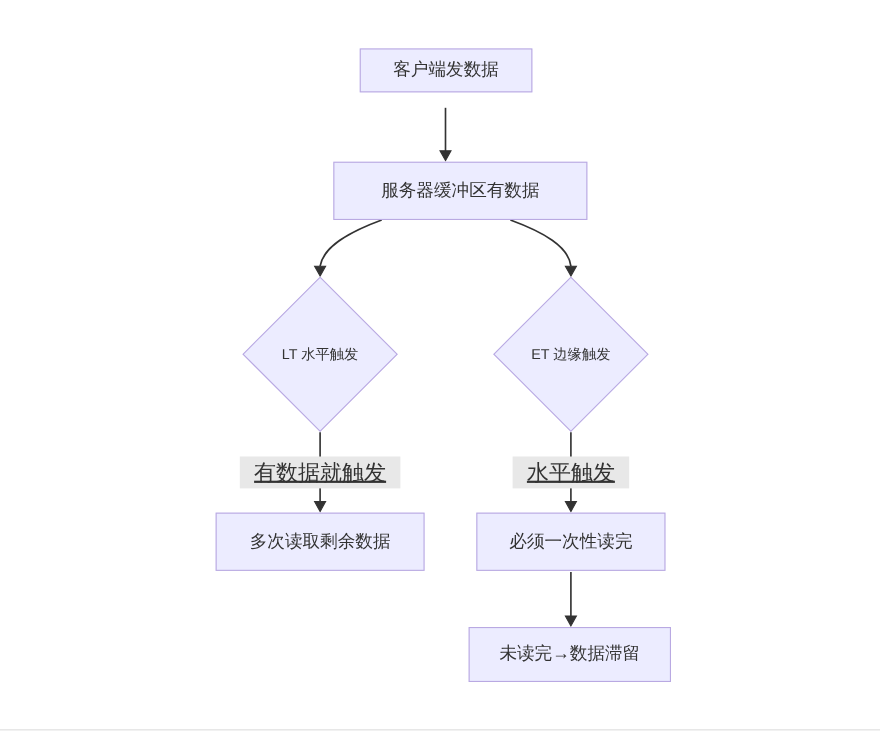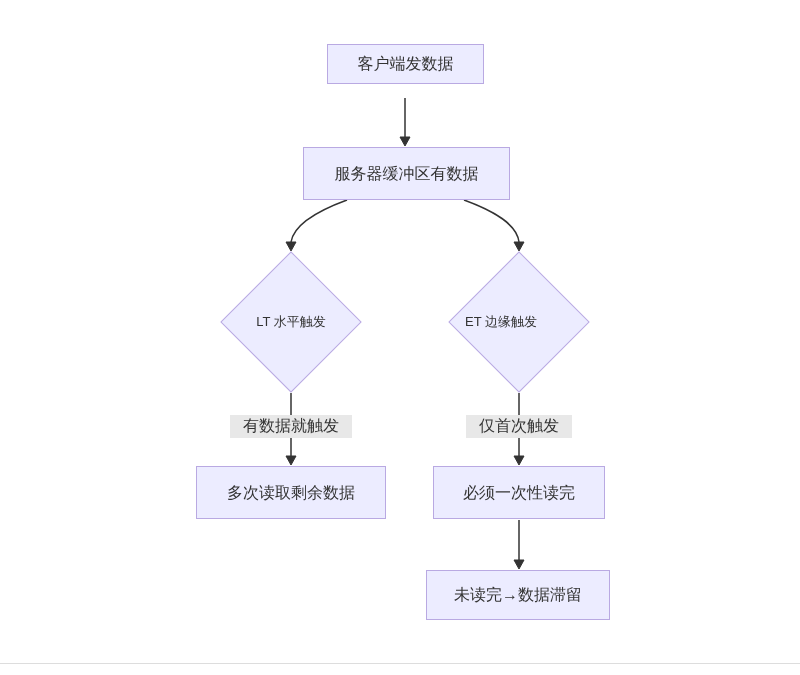--- a/index.html
+++ b/index.html
@@ -33,22 +33,22 @@
     transform:rotate(45deg);
   }
   .diamond-label{
     position:absolute;transform:translate(-50%,-50%);
     font-size:13px;color:var(--text-color);white-space:nowrap;
     text-align:center;
   }
   .edge-label{
     position:absolute;transform:translateX(-50%);
     background:var(--edge-label-bg);
-    font-size:16px;color:var(--text-color);
-    padding:1px 13px;white-space:nowrap;
+    font-size:20px;color:var(--text-color);
+    padding:1px 13px;white-space:nowrap;text-decoration:underline;
   }
   .divider{
     position:absolute;left:0;top:663px;width:800px;height:1px;
     background:var(--divider-color);
   }
 </style>
 </head>
 <body>
 
 <div class="canvas">
@@ -71,32 +71,32 @@
     <polygon class="arrowhead" points="519,465 514,456 524,456"></polygon>
 
     <path class="edge-line" d="M519,520 L519,561"></path>
     <polygon class="arrowhead" points="519,569 514,560 524,560"></polygon>
   </svg>
 
   <div class="node" style="left:327px;top:44px;width:157px;height:40px;">
     <span>客户端发数据</span>
   </div>
 
-  <div class="node" style="left:303px;top:147px;width:207px;height:53px;">
+  <div class="node" style="left:303px;top:147px;width:231px;height:53px;">
     <span>服务器缓冲区有数据</span>
   </div>
 
   <div class="diamond-shape" style="left:241px;top:272px;"></div>
   <div class="diamond-label" style="left:291px;top:322px;">LT 水平触发</div>
 
   <div class="diamond-shape" style="left:469px;top:272px;"></div>
-  <div class="diamond-label" style="left:501px;top:322px;text-align:center;">ET 边缘触发</div>
+  <div class="diamond-label" style="left:519px;top:322px;text-align:center;">ET 边缘触发</div>
 
   <div class="edge-label" style="left:291px;top:415px;">有数据就触发</div>
-  <div class="edge-label" style="left:519px;top:415px;">仅首次触发</div>
+  <div class="edge-label" style="left:519px;top:415px;">水平触发</div>
 
   <div class="node" style="left:196px;top:466px;width:190px;height:53px;">
     <span>多次读取剩余数据</span>
   </div>
 
   <div class="node" style="left:433px;top:466px;width:172px;height:53px;">
     <span>必须一次性读完</span>
   </div>
 
   <div class="node" style="left:426px;top:570px;width:184px;height:50px;text-align:center;">

